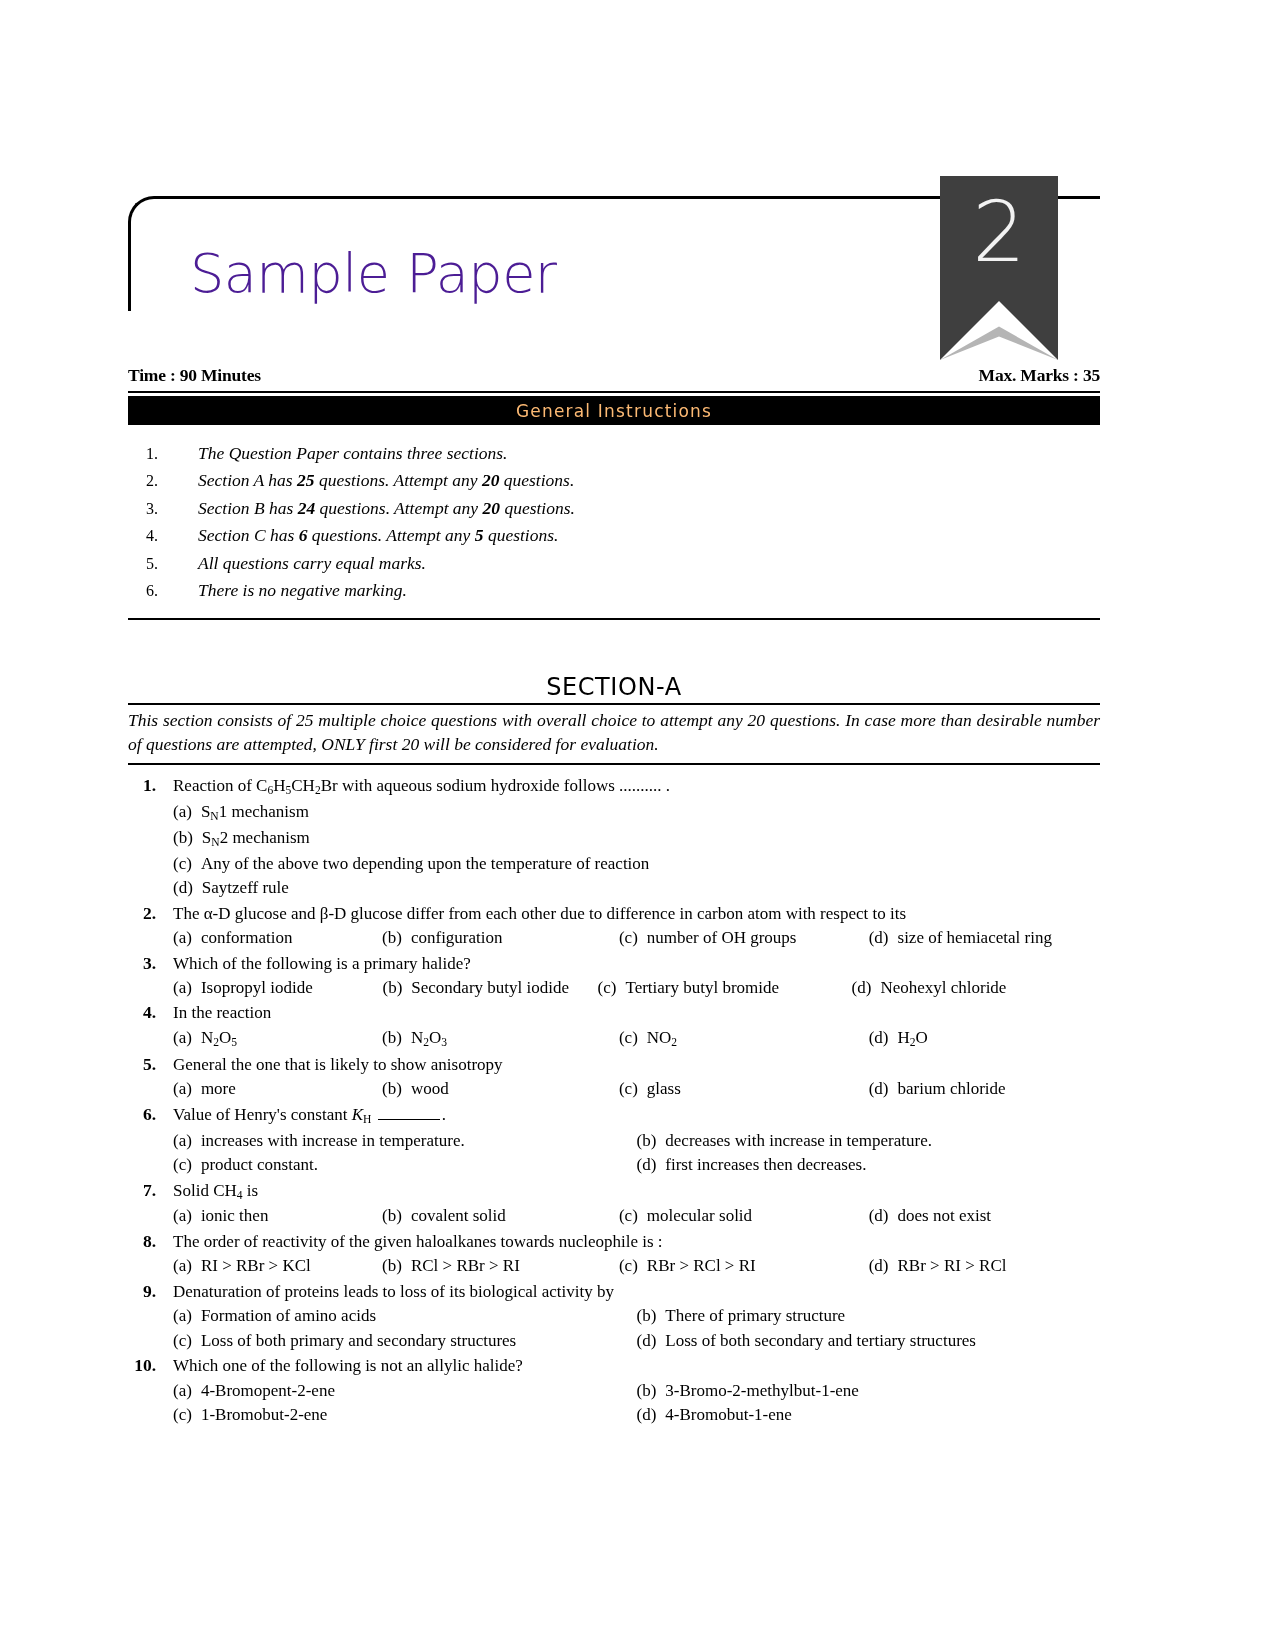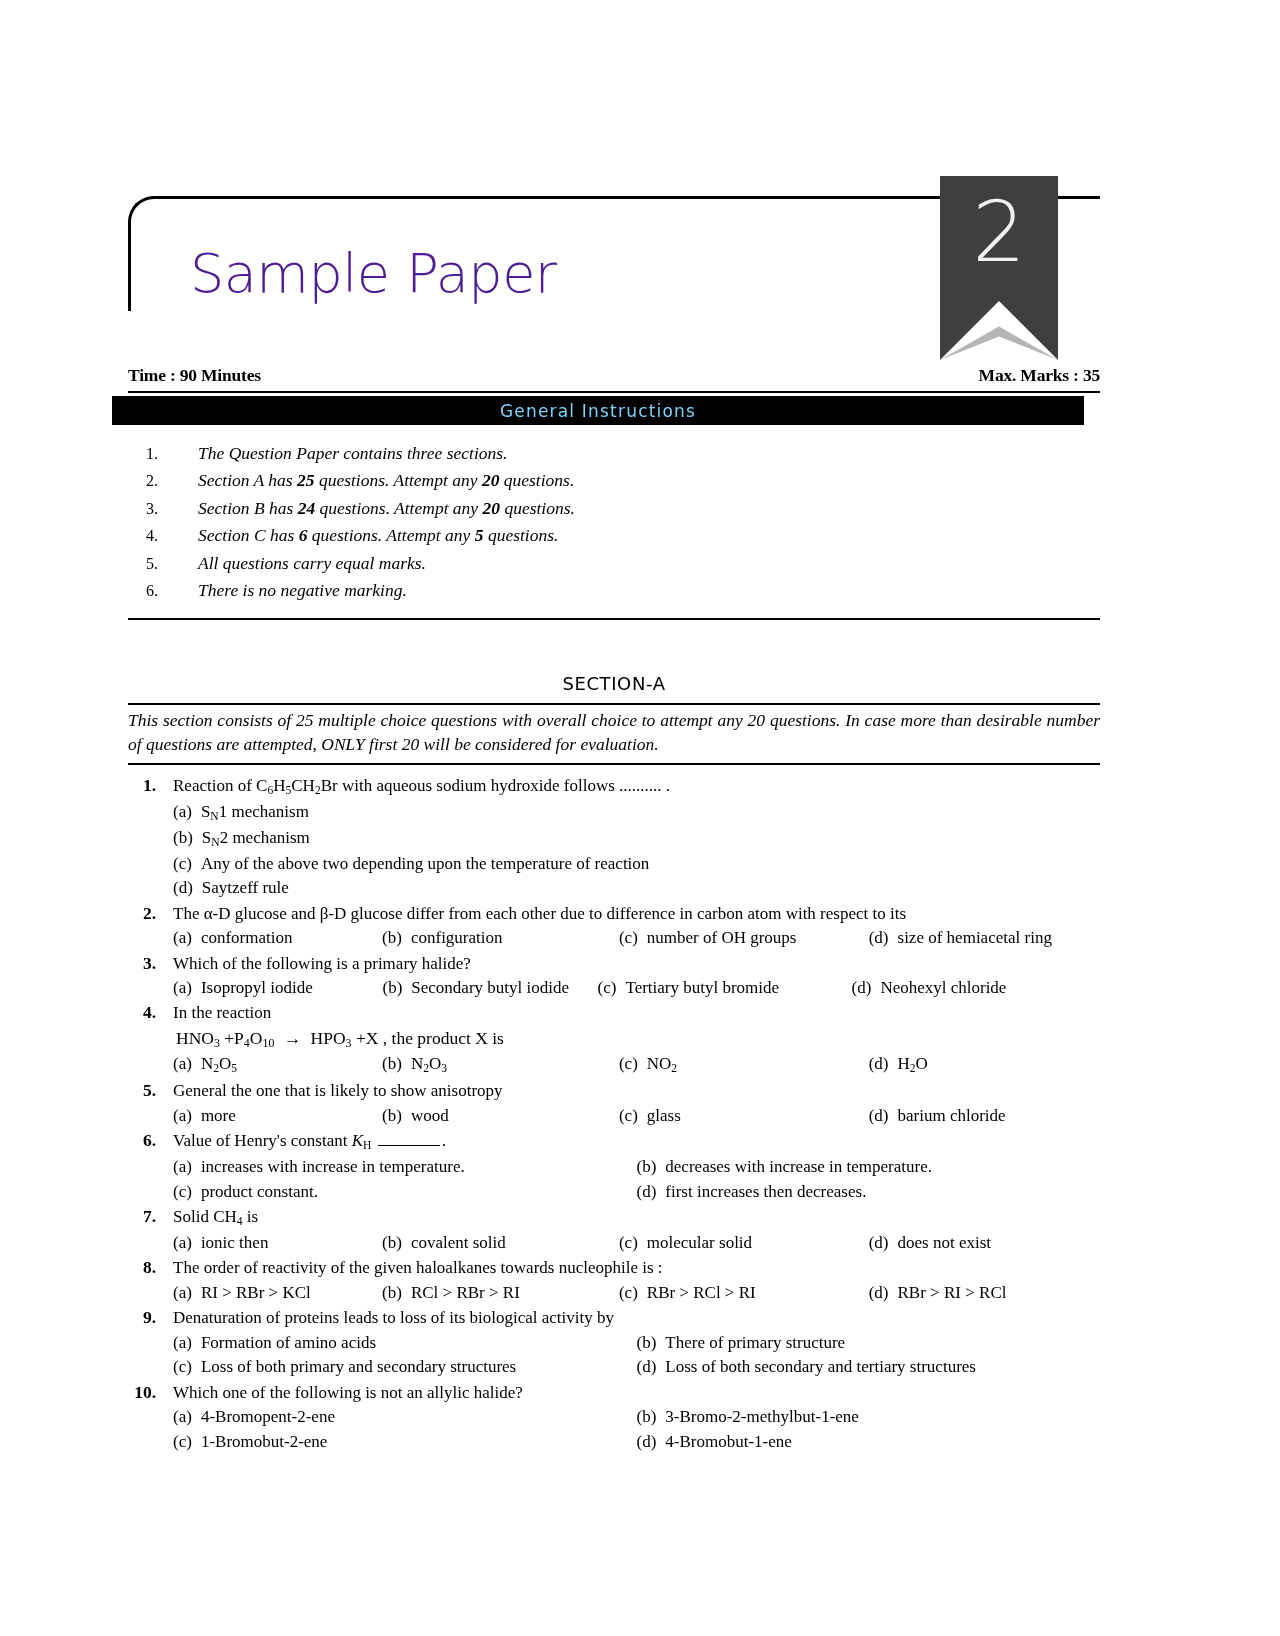--- a/index.html
+++ b/index.html
@@ -112,26 +112,26 @@
     left: 128px;
     top: 391px;
     width: 972px;
     height: 2px;
     background: #000;
   }
 
   
   .gi-bar {
     position: absolute;
-    left: 112px;
+    left: 128px;
     top: 396px;
     width: 972px;
     height: 29px;
     background: #000;
-    color: #7dd3fc;
+    color: #fdba74;
     display: flex;
     align-items: center;
     justify-content: center;
     font-family: "DejaVu Sans", "Liberation Sans", sans-serif;
     font-size: 17px;
     letter-spacing: 1.2px;
   }
 
   
   .instructions {
@@ -167,21 +167,21 @@
   }
 
   
   .section-title {
     position: absolute;
     left: 128px;
     top: 673px;
     width: 972px;
     text-align: center;
     font-family: "DejaVu Sans", "Liberation Sans", sans-serif;
-    font-size: 18px;
+    font-size: 24px;
     letter-spacing: 0.6px;
   }
   .section-rule {
     position: absolute;
     left: 128px;
     top: 703px;
     width: 972px;
     height: 2px;
     background: #000;
   }
@@ -405,24 +405,20 @@
             <span class="opt-lbl">(d)</span>
             <span class="opt-txt">Neohexyl chloride</span>
           </div>
         </div>
       </div>
       <div>
         <div class="q">
           <div class="q-num">4.</div>
           <div class="q-text">In the reaction</div>
         </div>
-        <div class="q">
-          <div class="q-num"></div>
-          <div class="q-text eq">HNO<sub>3</sub> +P<sub>4</sub>O<sub>10</sub> <span class="arrow">→</span> HPO<sub>3</sub> +X ,  the product X is</div>
-        </div>
         <div class="opts cols4">
           <div class="opt">
             <span class="opt-lbl">(a)</span>
             <span class="opt-txt">N<sub>2</sub>O<sub>5</sub></span>
           </div>
           <div class="opt">
             <span class="opt-lbl">(b)</span>
             <span class="opt-txt">N<sub>2</sub>O<sub>3</sub></span>
           </div>
           <div class="opt">

